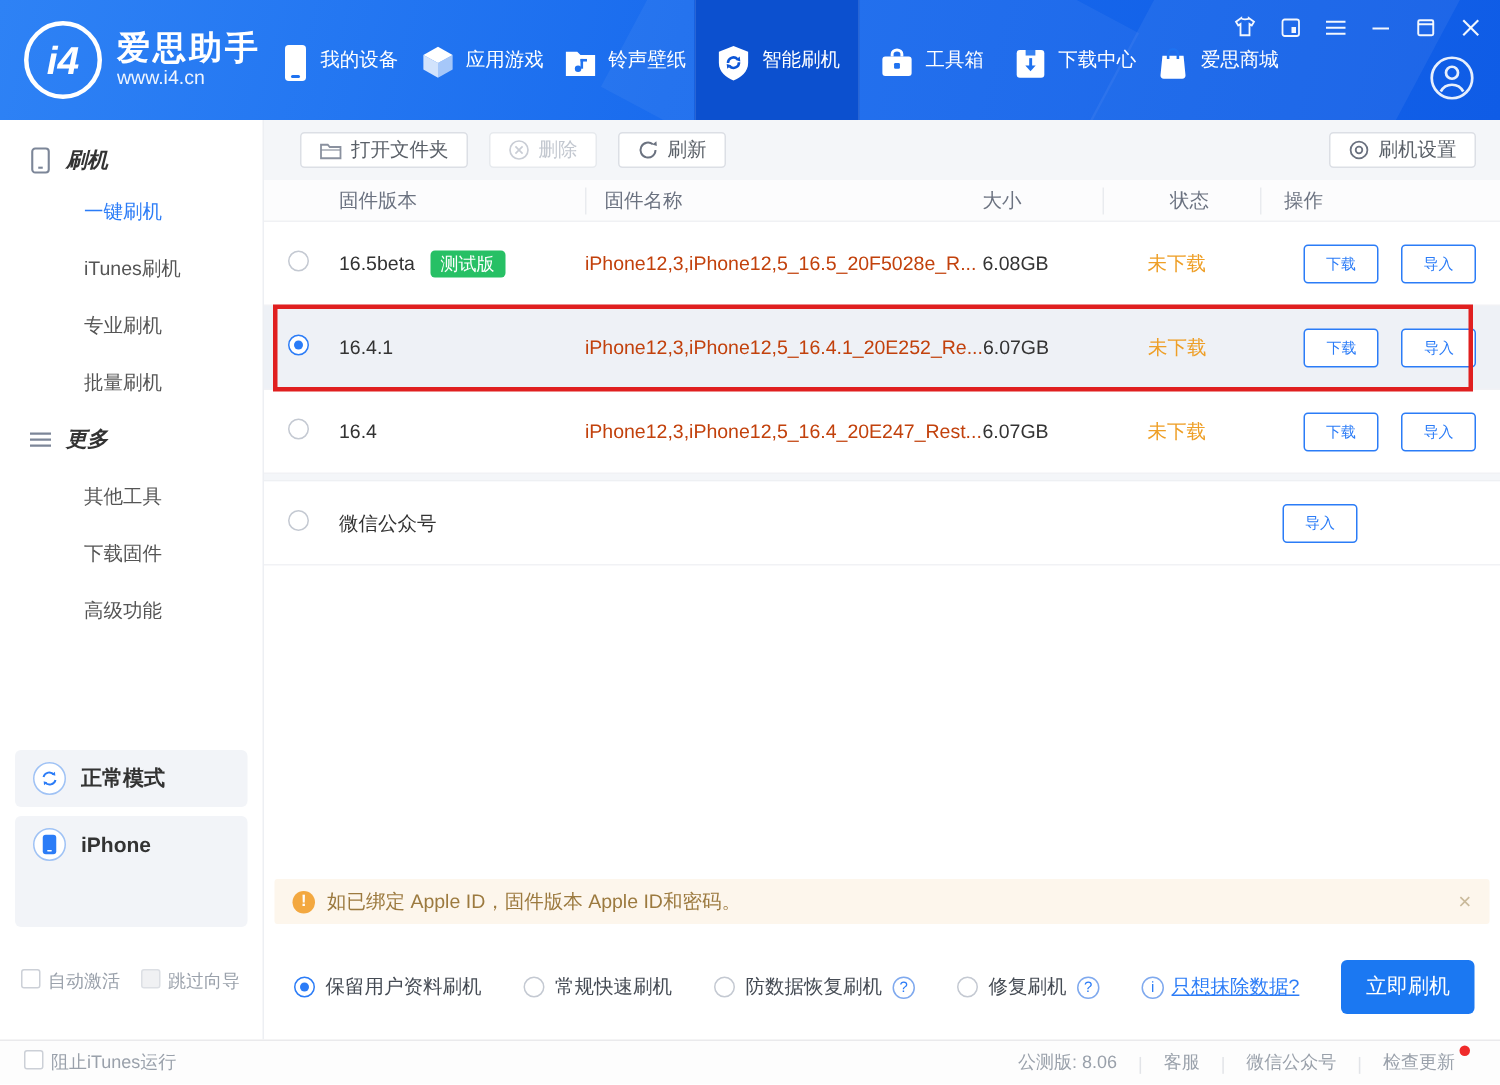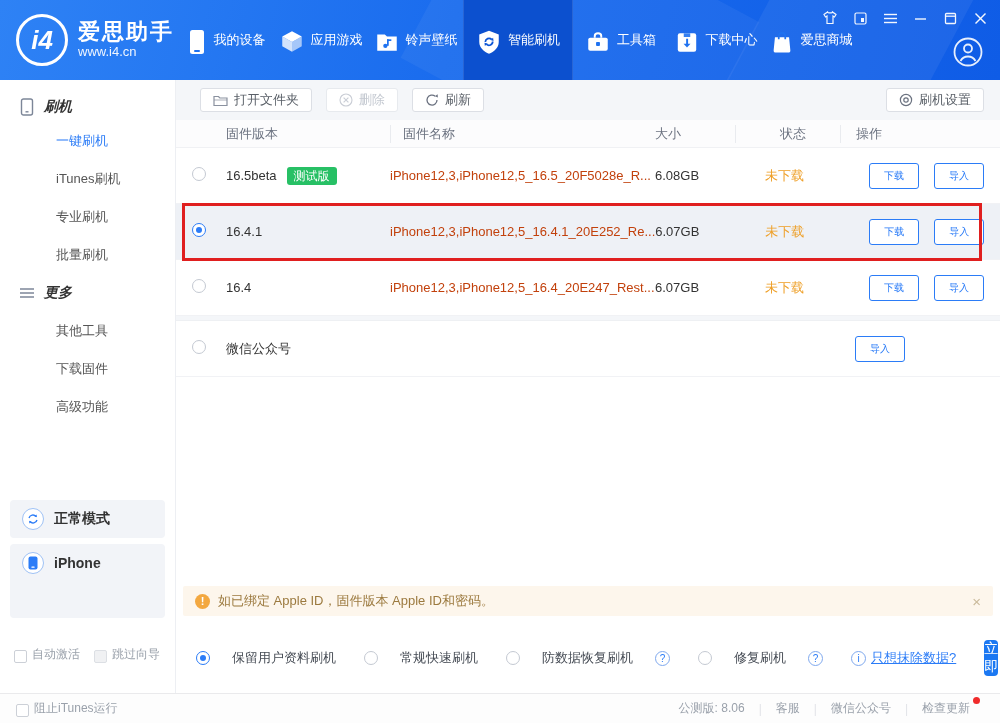--- a/index.html
+++ b/index.html
@@ -43,21 +43,21 @@
   .mode-card.mode { margin-top:74px; height:38px; }
   .mode-card.device { margin-top:6px; height:74px; align-items:flex-start; padding-top:8px; }
   .mode-card .txt { font-size:14px; font-weight:bold; color:#333; }
   .mode-card.device .txt { line-height:22px; }
   .circle-ic { width:22px; height:22px; border:1px solid #9fc2f5; border-radius:50%;
     display:flex; align-items:center; justify-content:center; background:#fff; flex:0 0 22px; }
   .side-checks { position:absolute; left:14px; bottom:30px; display:flex; gap:14px; align-items:center; }
   .cb { width:13px; height:13px; border:1px solid #ccd0d7; border-radius:2px; background:#fff; display:inline-block; vertical-align:-2px; }
   .cb.dis { background:#f0f1f3; border-color:#dcdfe4; }
   .cb-label { font-size:12px; color:#9aa1ab; margin-left:5px; cursor:pointer; }
-  .side-check { display:flex; align-items:flex-end; cursor:pointer; }
+  .side-check { display:flex; align-items:flex-start; cursor:pointer; }
 
   
   .main { position:absolute; left:176px; top:80px; width:824px; height:613px; background:#fff; }
   .toolbar { height:40px; background:#f4f6f9; display:flex; align-items:center; padding:0 16px 0 24px; gap:14px; }
   .tbtn { height:24px; background:#fff; border:1px solid #dcdfe5; border-radius:3px; display:flex;
     align-items:center; gap:6px; padding:0 12px; font-size:13px; color:#5a6068; cursor:pointer; }
   .tbtn.disabled { color:#c3c8d0; border-color:#e7eaee; cursor:default; }
   .tbtn.right { margin-left:auto; }
 
   .thead { height:28px; display:flex; align-items:center; padding:0 16px; font-size:13px; color:#6b7280;
@@ -89,21 +89,21 @@
 
   .notice { position:absolute; left:7px; top:506px; width:810px; height:30px; background:#fdf6ec;
     border-radius:2px; display:flex; align-items:center; padding:0 12px; gap:8px; }
   .warn-ic { width:15px; height:15px; border-radius:50%; background:#f3a840; color:#fff; font-size:11px;
     font-weight:bold; text-align:center; line-height:15px; flex:0 0 15px; }
   .notice-text { font-size:13px; color:#9c7a3f; }
   .notice-close { margin-left:auto; color:#caba9b; font-size:15px; cursor:pointer; }
 
   .options { position:absolute; left:0; top:552px; width:824px; height:52px; display:flex; align-items:center;
     padding:0 17px 0 20px; gap:28px; }
-  .opt { display:flex; align-items:center; gap:22px; font-size:13px; color:#454b54; cursor:pointer; white-space:nowrap; }
+  .opt { display:flex; align-items:center; gap:7px; font-size:13px; color:#454b54; cursor:pointer; white-space:nowrap; }
   .help { width:15px; height:15px; border:1px solid #7fa9ee; color:#2b7cf7; border-radius:50%; font-size:10px;
     text-align:center; line-height:13px; display:inline-block; }
   .erase { display:flex; align-items:center; gap:5px; font-size:13px; color:#2b7cf7; cursor:pointer; white-space:nowrap; }
   .erase .link { text-decoration:underline; }
   .flash-btn { margin-left:auto; width:117px; height:36px; background:#1b78f2; color:#fff; border:none;
     border-radius:4px; font-size:14px; cursor:pointer; font-family:inherit; }
 
   
   .statusbar { position:absolute; left:0; bottom:0; width:1000px; height:30px; background:#fdfdfd;
     border-top:1px solid #eaeaec; display:flex; align-items:center; padding:0 16px; font-size:12px; color:#9aa1ab; }

